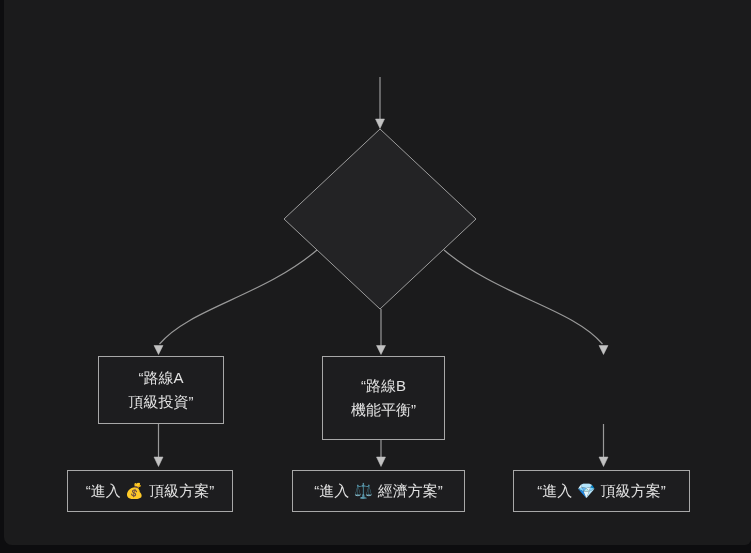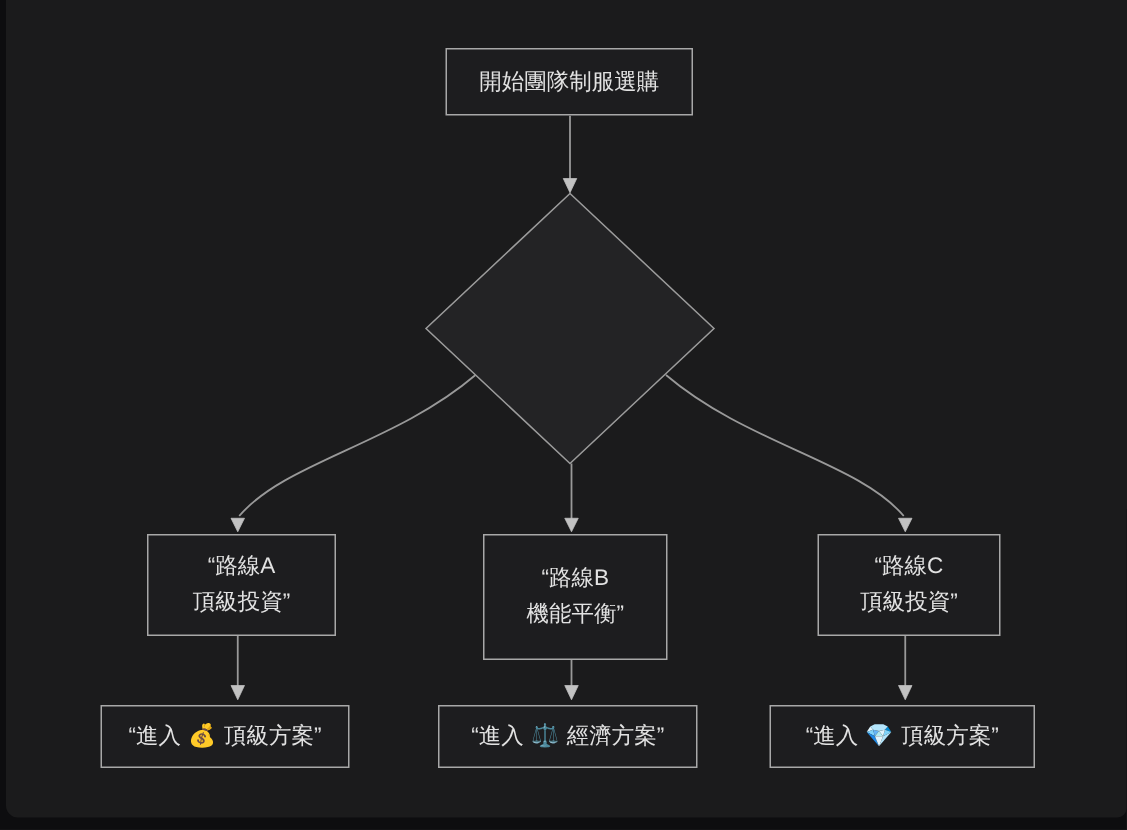--- a/index.html
+++ b/index.html
@@ -54,45 +54,36 @@
     <line class="edge-path" x1="158.5" y1="424" x2="158.5" y2="458"></line>
     <polygon class="arrowhead" points="154,457 163,457 158.5,466.5"></polygon>
 
     <line class="edge-path" x1="381" y1="424" x2="381" y2="458"></line>
     <polygon class="arrowhead" points="376.5,457 385.5,457 381,466.5"></polygon>
 
     <line class="edge-path" x1="603.5" y1="424" x2="603.5" y2="458"></line>
     <polygon class="arrowhead" points="599,457 608,457 603.5,466.5"></polygon>
   </svg>
 
-  <div class="node rect-node" style="left:293px;top:32px;width:165px;height:45px;">
-    <span>開始團隊制服選購</span>
-  </div>
 
 
   <div class="node rect-node two-line" style="left:94px;top:356px;width:126px;height:68px;">
     <div>
       <span>“路線A</span>
       <span>頂級投資”</span>
     </div>
   </div>
 
   <div class="node rect-node two-line" style="left:318px;top:356px;width:123px;height:84px;">
     <div>
       <span>“路線B</span>
       <span>機能平衡”</span>
     </div>
   </div>
 
-  <div class="node rect-node two-line" style="left:541px;top:356px;width:122px;height:68px;">
-    <div>
-      <span>“路線C</span>
-      <span>頂級投資”</span>
-    </div>
-  </div>
 
   <div class="node rect-node" style="left:63px;top:470px;width:166px;height:42px;">
     <span>“進入</span>
     <span class="emoji">💰</span>
     <span>頂級方案”</span>
   </div>
 
   <div class="node rect-node" style="left:288px;top:470px;width:173px;height:42px;">
     <span>“進入</span>
     <span class="emoji">⚖️</span>

